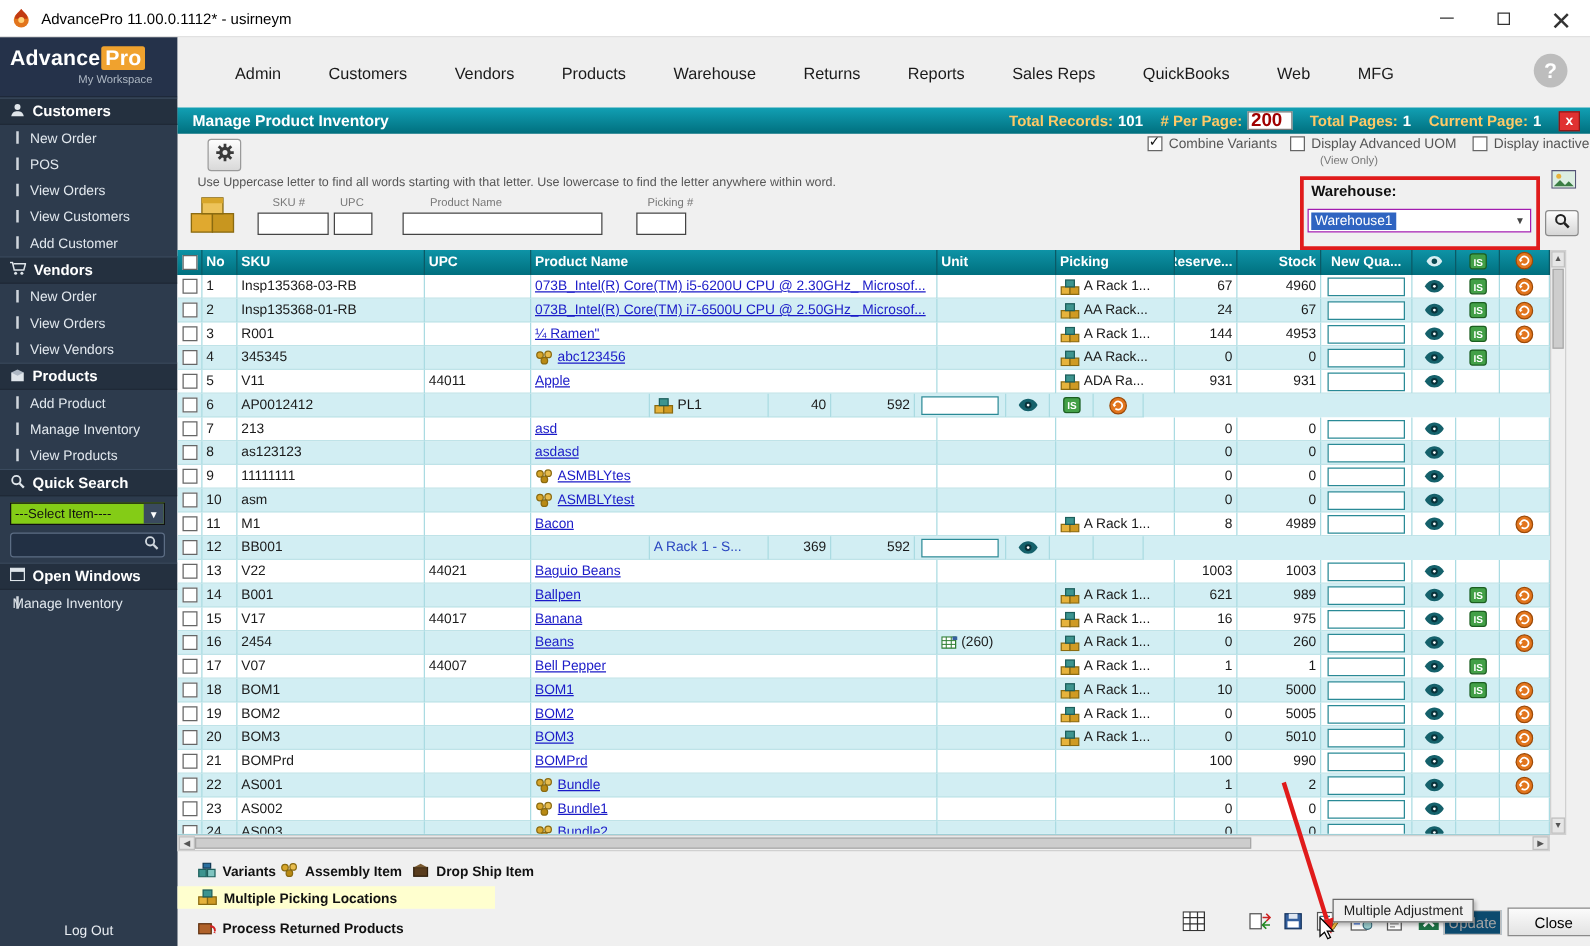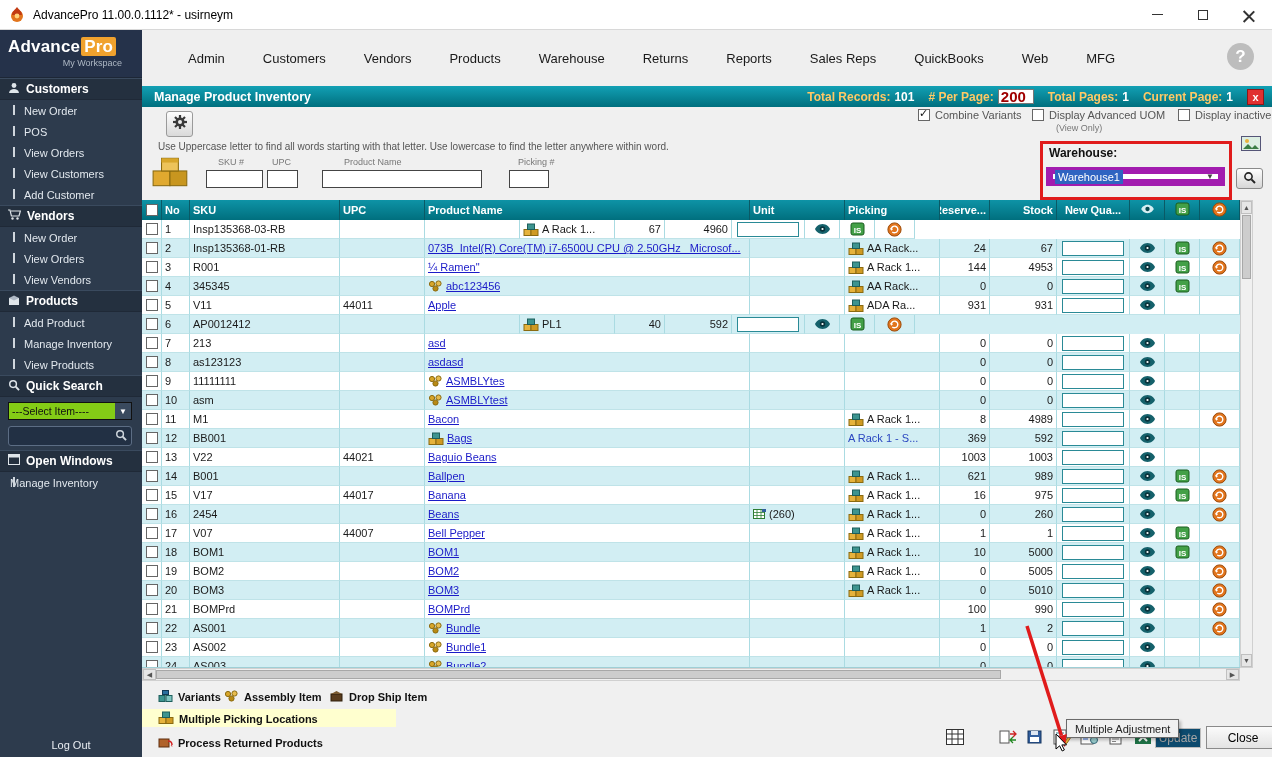--- a/index.html
+++ b/index.html
@@ -53,21 +53,21 @@
 .cb{display:inline-block;width:12px;height:12px;background:#fff;border:1px solid #666;position:relative;vertical-align:-2px}
 .cb.checked::after{content:"✓";position:absolute;left:0px;top:-3px;font-size:11px;color:#111;font-weight:bold}
 .chkrow{position:absolute;top:109px;display:flex;align-items:center;gap:5px;font-size:11px;color:#555}
 .uom-note{position:absolute;left:1056px;top:123px;font-size:9px;color:#777}
 .instructions{position:absolute;left:158px;top:141px;font-size:10px;color:#555}
 .f-label{position:absolute;top:157px;font-size:9px;color:#777}
 .f-input{position:absolute;top:170px;height:18px;border:1px solid #444;background:#fff;font-size:11px;padding:0 3px}
 .boxes-icon{position:absolute;left:151px;top:155px}
 .wh-box{position:absolute;left:1040px;top:141px;width:192px;height:59px;border:3px solid #e01b1b;z-index:5}
 .wh-label{position:absolute;left:1049px;top:146px;font-size:12px;font-weight:bold;color:#111;z-index:6}
-.wh-select{position:absolute;left:1046px;top:167px;width:179px;height:19px;background:#fff;border:7px solid #a21caf;display:flex;align-items:center;z-index:6;cursor:pointer}
+.wh-select{position:absolute;left:1046px;top:167px;width:179px;height:19px;background:#fff;border:1px solid #a21caf;display:flex;align-items:center;z-index:6;cursor:pointer}
 .wh-sel-val{background:#2f64c1;color:#fff;font-size:11px;padding:1px 3px;margin-left:2px}
 .wh-arrow{margin-left:auto;margin-right:4px;font-size:8px;color:#444}
 .wh-search-btn{position:absolute;left:1236px;top:168px;width:27px;height:21px;background:linear-gradient(#fdfdfd,#d6d6d6);border:1px solid #8a8a8a;border-radius:3px;display:flex;align-items:center;justify-content:center;cursor:pointer}
 .images-icon{position:absolute;left:1241px;top:136px;cursor:pointer}
 
 
 .thead{position:absolute;left:142px;top:200px;width:1098px;height:20px;display:flex;background:linear-gradient(#0e93a6,#006f7e);color:#fff;font-size:11px;font-weight:bold}
 .th{border-right:1px solid #0a5a66;padding:2px 3px;white-space:nowrap;overflow:hidden;display:flex;align-items:center}
 .tbody{position:absolute;left:142px;top:220px;width:1098px;height:448px;overflow:hidden;background:#fff;border-bottom:1px solid #9fcfd6}
 .tr{display:flex;height:19px;background:#fff}
@@ -347,20 +347,23 @@
   </div>
 
   <div class="tbody" id="tbody">
       <div class="tr">
         <div class="td c-sel">
           <span class="cb"></span>
         </div>
         <div class="td c-no">1</div>
         <div class="td c-sku">Insp135368-03-RB</div>
         <div class="td c-upc"></div>
+        <div class="td c-name">
+          <a class="plink">073B_Intel(R) Core(TM) i5-6200U CPU @ 2.30GHz_ Microsof...</a>
+        </div>
         <div class="td c-unit"></div>
         <div class="td c-pick">
           <span class="ticon">
             <svg width="16" height="13" viewBox="0 0 16 13">
               <rect x="1" y="6.5" width="7" height="6" fill="#e6b33c" stroke="#8a6a10"></rect>
               <rect x="8" y="6.5" width="7" height="6" fill="#cf9a23" stroke="#8a6a10"></rect>
               <rect x="4.5" y="1" width="7" height="5.5" fill="#3d948f" stroke="#1d5f5c"></rect>
             </svg>
           </span>
           <span>A Rack 1...</span>
@@ -819,30 +822,20 @@
           </span>
         </div>
       </div>
       <div class="tr alt">
         <div class="td c-sel">
           <span class="cb"></span>
         </div>
         <div class="td c-no">12</div>
         <div class="td c-sku">BB001</div>
         <div class="td c-upc"></div>
-        <div class="td c-name">
-          <span class="ticon">
-            <svg width="16" height="13" viewBox="0 0 16 13">
-              <rect x="1" y="6.5" width="7" height="6" fill="#e6b33c" stroke="#8a6a10"></rect>
-              <rect x="8" y="6.5" width="7" height="6" fill="#cf9a23" stroke="#8a6a10"></rect>
-              <rect x="4.5" y="1" width="7" height="5.5" fill="#3d948f" stroke="#1d5f5c"></rect>
-            </svg>
-          </span>
-          <a class="plink">Bags</a>
-        </div>
         <div class="td c-unit"></div>
         <div class="td c-pick">
           <span class="plink2">A Rack 1 - S...</span>
         </div>
         <div class="td c-res num">369</div>
         <div class="td c-stock num">592</div>
         <div class="td c-new">
           <input class="nq-input" type="text" style="">
         </div>
         <div class="td c-eye ic">

